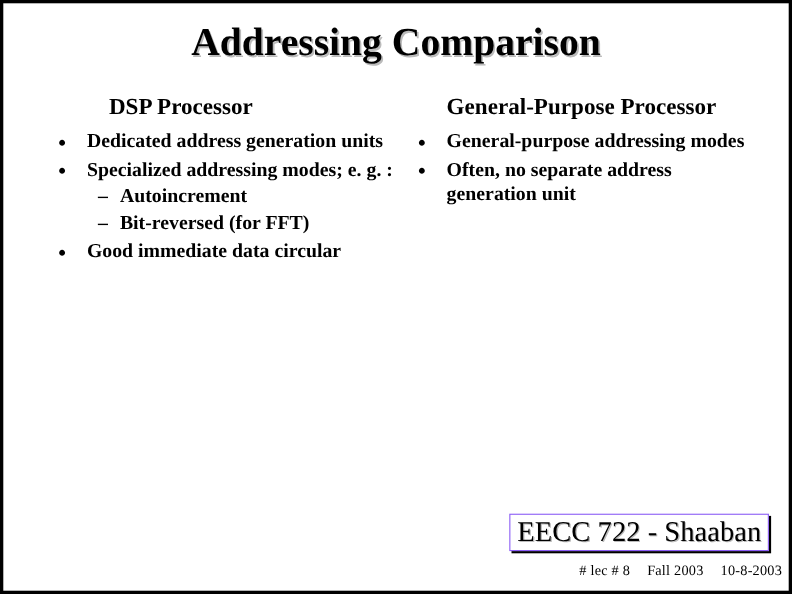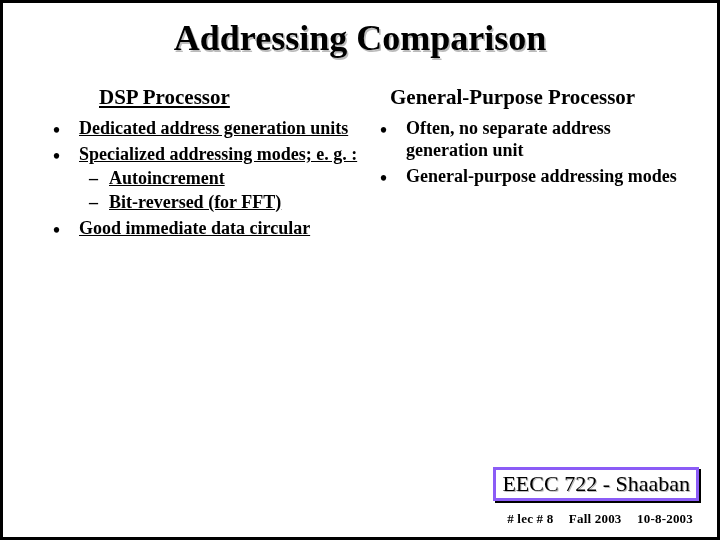--- a/index.html
+++ b/index.html
@@ -18,29 +18,29 @@
     margin-top: 14px;
     text-shadow: 1.5px 1.5px 0 #bbb;
   }
   .columns {
     display: flex;
     flex-direction: row;
     margin-top: 26px;
     padding: 0 20px 0 40px;
   }
   .col { display: flex; flex-direction: column; }
-  .col-left { width: 50%; text-decoration: underline; }
+  .col-left { width: 50%; }
   .col-right { width: 50%; }
   .col-heading {
     font-size: 21px;
     font-weight: bold;
     margin-bottom: 8px;
     margin-left: 56px;
   }
-  .col-right .col-heading { margin-left: 20px; }
+  .col-right .col-heading { margin-left: 36px; }
   ul.bullets {
     list-style: none;
     font-size: 18px;
     font-weight: bold;
     line-height: 1.22;
   }
   ul.bullets > li {
     position: relative;
     padding-left: 36px;
     margin-bottom: 4px;
@@ -65,33 +65,33 @@
     content: "–";
     position: absolute;
     left: 10px;
     top: 0;
   }
   .footer-box {
     position: absolute;
     right: 18px;
     bottom: 36px;
     padding: 1px 6px;
-    font-size: 22px;
+    font-size: 26px;
     font-weight: normal;
-    border: 3px solid #8b5cf6;
+    border: 1px solid #8b5cf6;
     box-shadow: 2px 2px 0 #000;
     background: #fff;
     text-shadow: 1px 1px 0 #bbb;
   }
   .footer-line {
     position: absolute;
-    right: 24px;
+    right: 6px;
     bottom: 10px;
     font-size: 13px;
-    font-weight: bold;
+    font-weight: normal;
     letter-spacing: 0.2px;
   }
   .footer-line span { margin-left: 12px; }
 </style>
 </head>
 <body>
 
 <div class="slide">
 
   <h1 class="title">Addressing Comparison</h1>
@@ -109,22 +109,22 @@
             <li>Bit-reversed (for FFT)</li>
           </ul>
         </li>
         <li>Good immediate data circular</li>
       </ul>
     </div>
 
     <div class="col col-right">
       <div class="col-heading">General-Purpose Processor</div>
       <ul class="bullets">
+        <li>General-purpose addressing modes</li>
         <li>Often, no separate address generation unit</li>
-        <li>General-purpose addressing modes</li>
       </ul>
     </div>
 
   </div>
 
   <div class="footer-box">EECC 722 - Shaaban</div>
 
   <div class="footer-line">
     <span>#  lec # 8</span>
     <span>Fall 2003</span>

